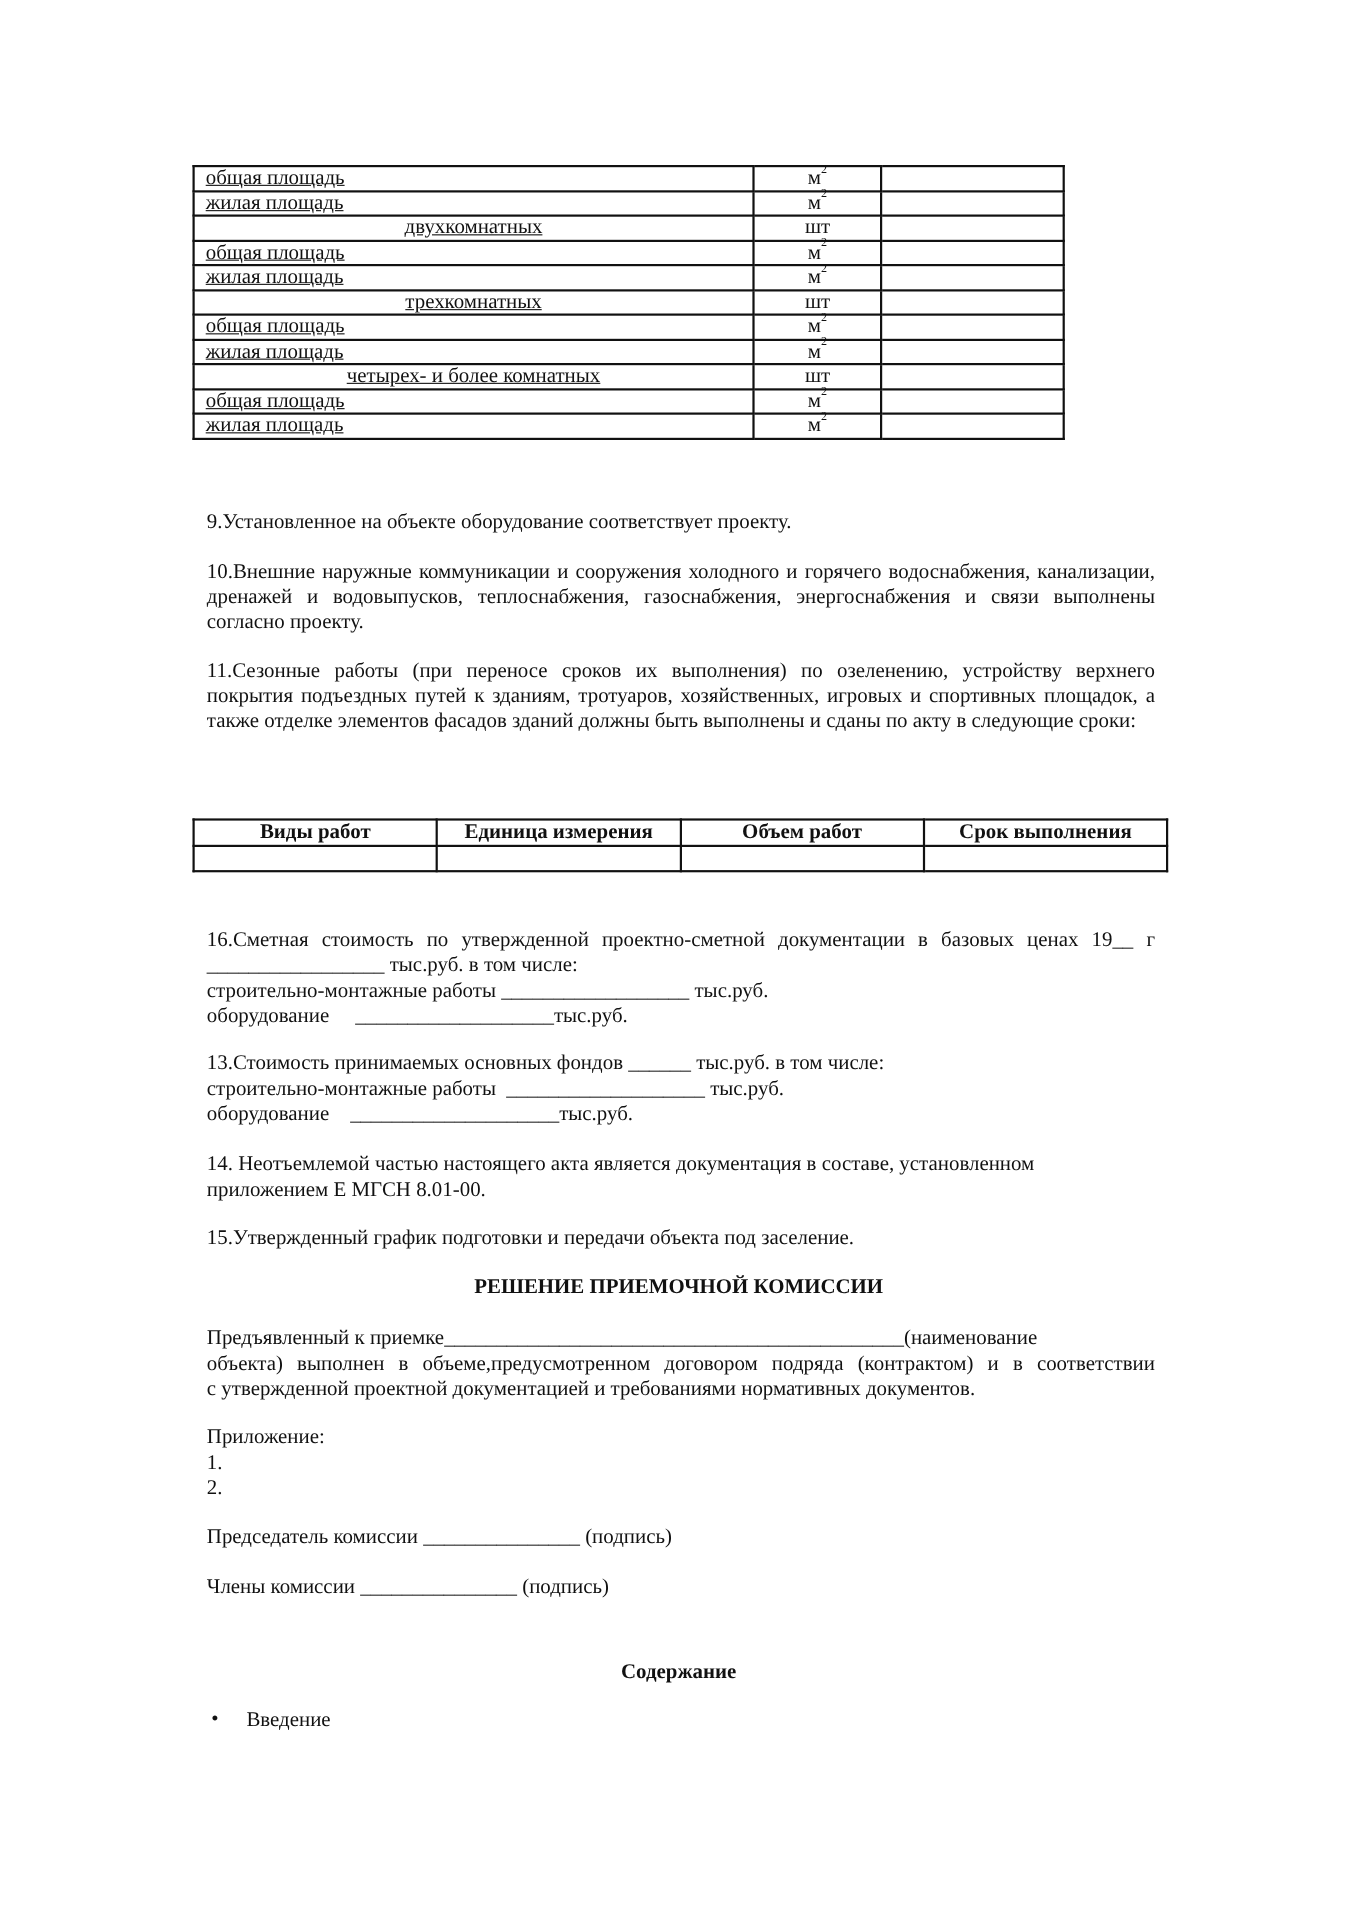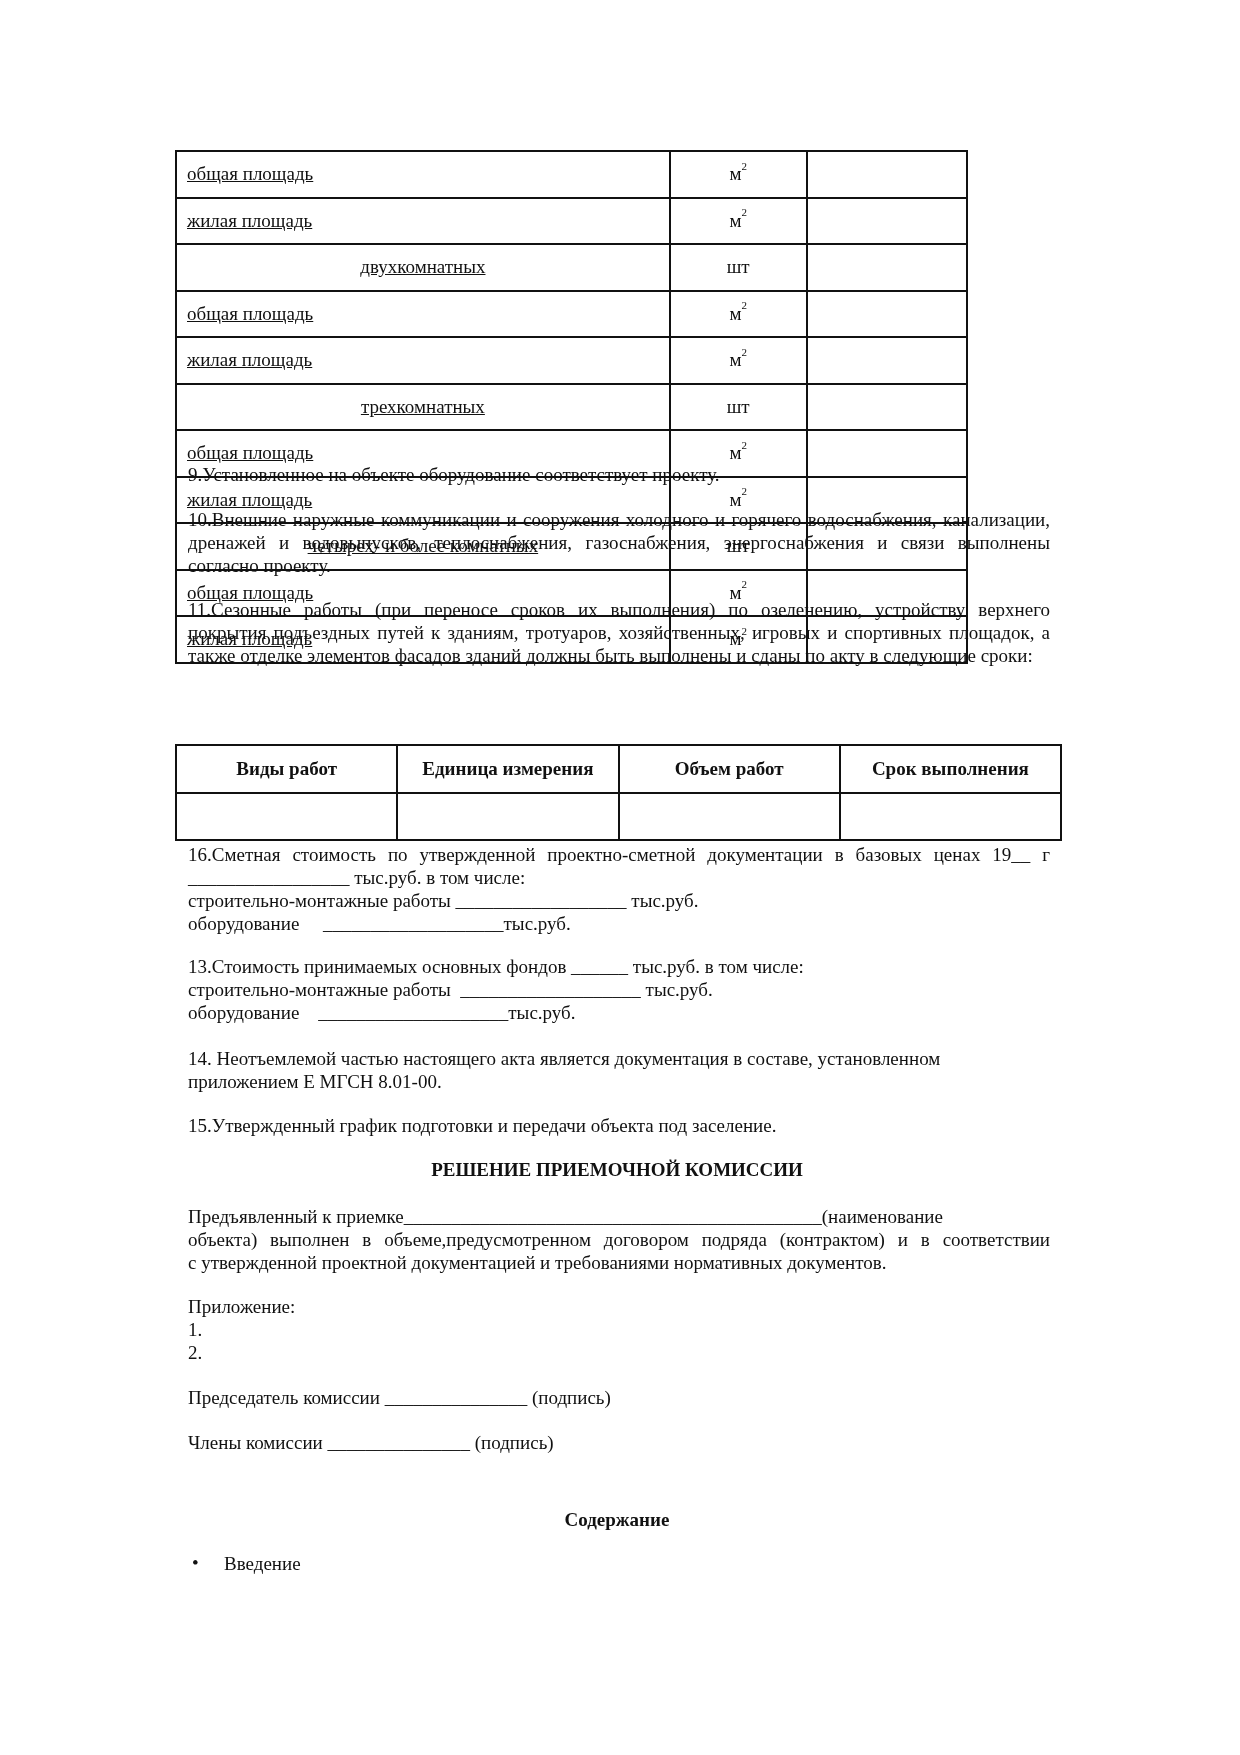--- a/index.html
+++ b/index.html
@@ -5,28 +5,28 @@
   html, body { margin: 0; padding: 0; background: #ffffff; }
   body {
     width: 1240px; height: 1755px; position: relative; overflow: hidden;
     font-family: "Liberation Serif", serif; color: #111; font-size: 19px;
   }
   .abs { position: absolute; }
   table { border-collapse: collapse; }
   .t1 { position: absolute; left: 175px; top: 150px; width: 793px; }
   .t1 td { border: 2px solid #111; height: 20.5px; padding: 0 10px; line-height: 20px; font-size: 19px; }
   .t1 td.c1 { width: 476px; text-decoration: underline; }
-  .t1 td.c2 { width: 112px; text-align: center; padding: 12px; }
+  .t1 td.c2 { width: 112px; text-align: center; padding: 0; }
   .t1 td.c3 { width: 140px; }
   .t1 td.center { text-align: center; }
   sup { font-size: 11px; line-height: 0; position: relative; top: -3px; }
   .para { position: absolute; left: 188px; width: 862px; line-height: 23px; font-size: 19px; }
   .justify { text-align: justify; text-align-last: left; }
   .t2 { position: absolute; left: 175px; top: 744px; width: 887px; }
-  .t2 th, .t2 td { border: 2px solid #111; height: 21px; font-size: 19px; padding: 12px; text-align: center; margin-top: 12px; }
+  .t2 th, .t2 td { border: 2px solid #111; height: 21px; font-size: 19px; padding: 0; text-align: center; margin-top: 12px; }
   .t2 th { font-weight: bold; width: 25%; }
   .center-title { position: absolute; left: 0; width: 1240px; text-align: center; font-weight: bold; font-size: 19px; }
   .line { white-space: pre; }
   .bullet { position: absolute; left: 192px; top: 1552px; font-size: 19px; }
 </style>
 </head>
 <body>
 
 <table class="t1">
   <tbody id="t1body">

